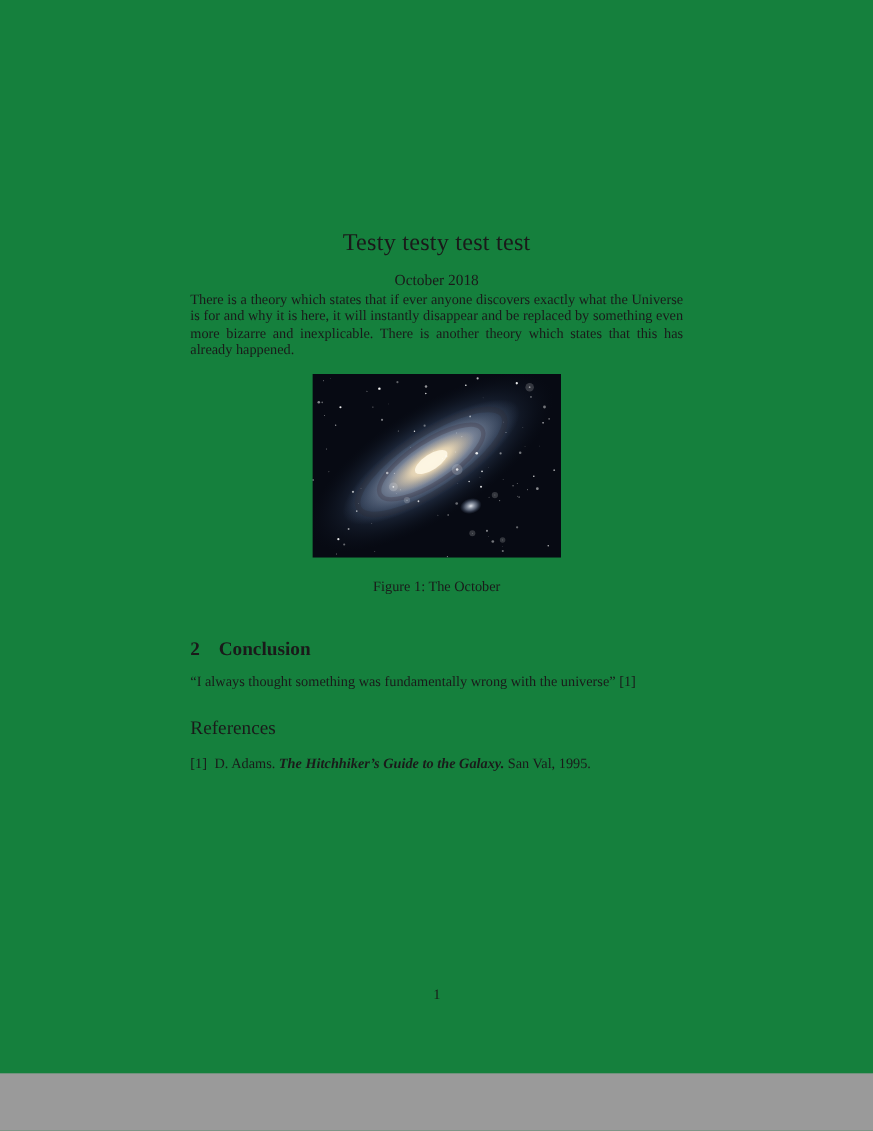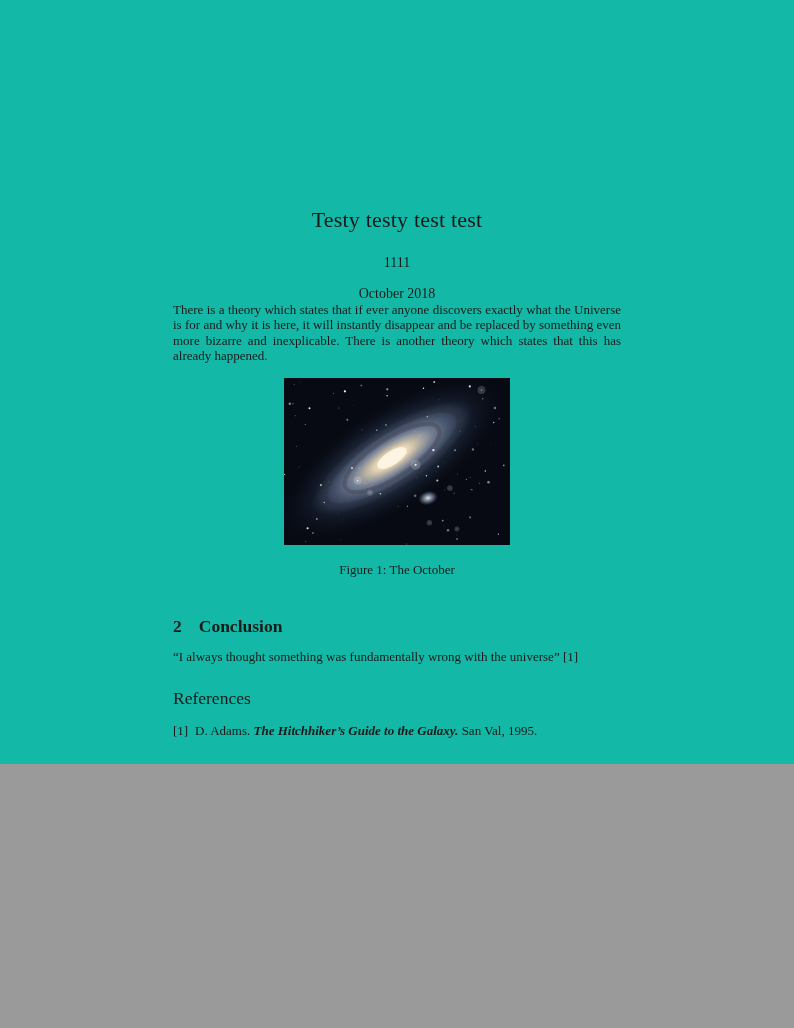--- a/index.html
+++ b/index.html
@@ -1,22 +1,22 @@
 <!DOCTYPE html>
 <html><head>
 <meta charset="utf-8">
 <style>
   * { margin: 0; padding: 0; box-sizing: border-box; }
   html, body { background: #9a9a9a; }
   .page {
     position: relative;
     width: 794px;
-    height: 764px;
+    height: 976px;
     margin: 0 auto;
-    background: #14b8a6;
+    background: #15803d;
     color: #1a1a1a;
     font-family: "Liberation Serif", "DejaVu Serif", serif;
     overflow: hidden;
   }
   .content {
     padding: 0 173px;
   }
   .doc-title {
     margin-top: 206px;
     text-align: center;
@@ -97,21 +97,20 @@
     line-height: 16px;
   }
 </style>
 </head>
 <body>
 
 <div class="page">
   <div class="content">
 
     <h1 class="doc-title">Testy testy test test</h1>
-    <div class="doc-author">1111</div>
     <div class="doc-date">October 2018</div>
 
     <p class="body-par">There is a theory which states that if ever anyone discovers exactly what the Universe is for and why it is here, it will instantly disappear and be replaced by something even more bizarre and inexplicable. There is another theory which states that this has already happened.</p>
 
     <div class="figure-block">
       <span class="figure-image">
         <svg viewBox="0 0 226 167" width="226" height="167" xmlns="http://www.w3.org/2000/svg">
           <defs>
             <radialGradient id="halo">
               <stop offset="0%" stop-color="#93a9c6" stop-opacity="0.55"></stop>

